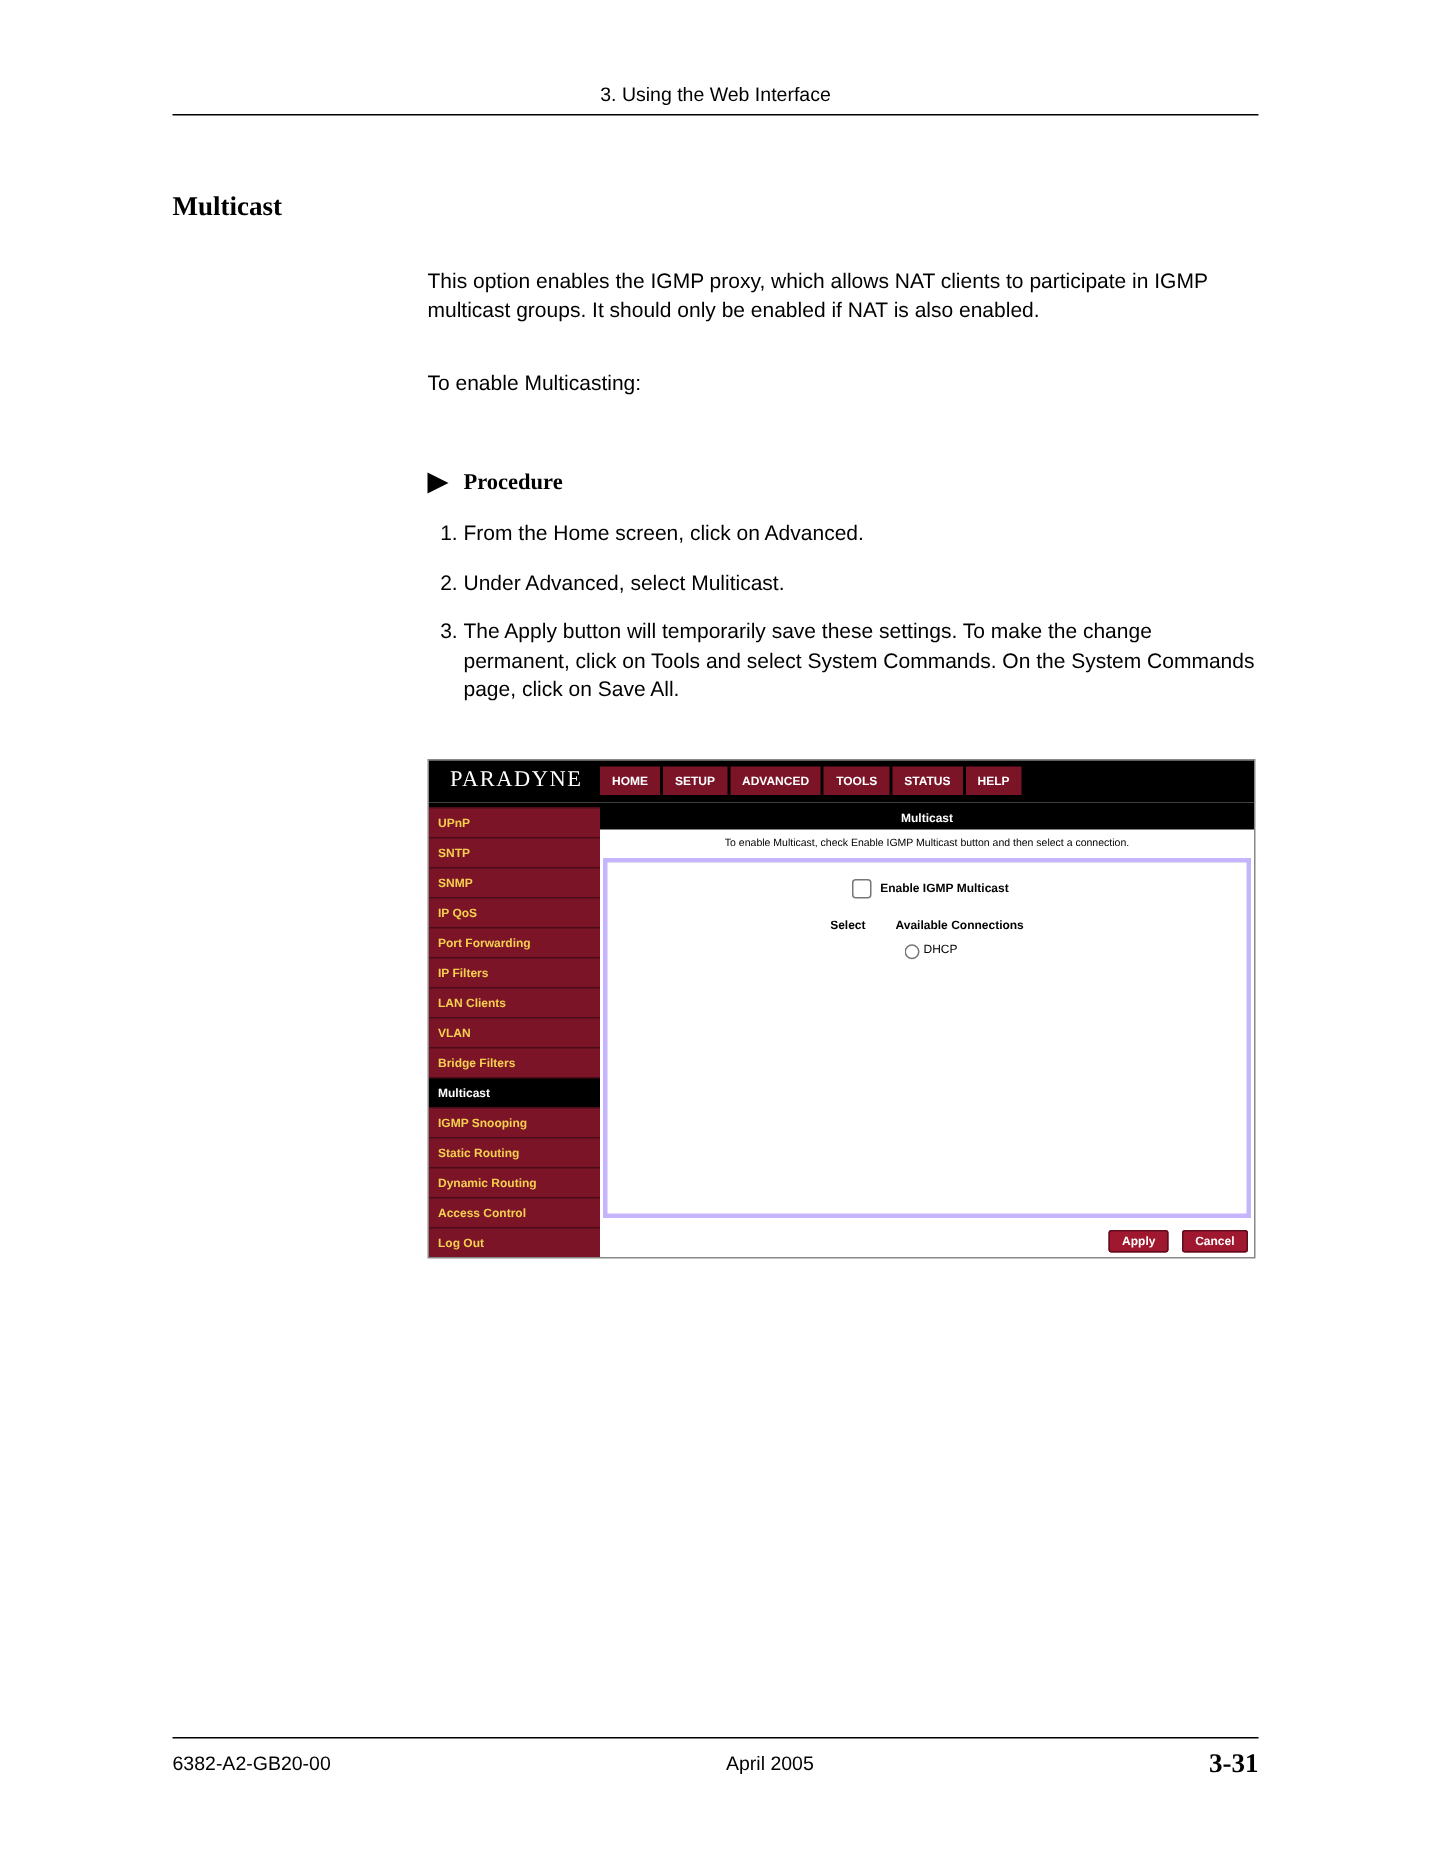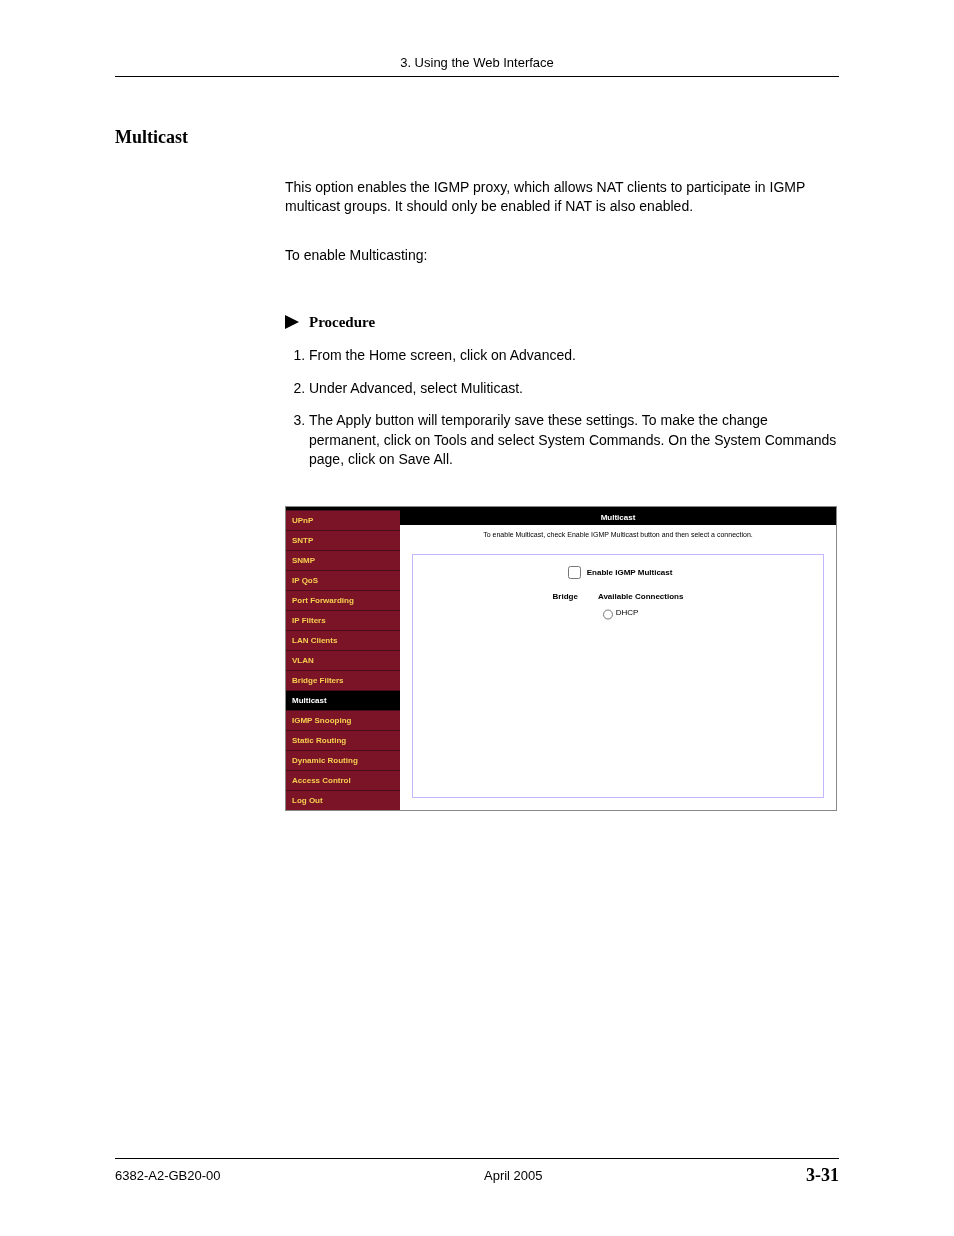--- a/index.html
+++ b/index.html
@@ -141,22 +141,22 @@
     text-align: center;
     padding: 3px 0;
   }
   .content-sub {
     font-size: 7px;
     text-align: center;
     padding: 6px 4px 4px 4px;
   }
   .content-main {
     flex: 1;
-    border: 1px solid #c4b5fd;
-    margin: 12px;
+    border: 3px solid #c4b5fd;
+    margin: 2px;
     padding: 8px 6px 6px 6px;
     min-height: 190px;
     position: relative;
   }
   .enable-row {
     text-align: center;
     font-size: 8px;
     font-weight: bold;
   }
   .enable-row input { vertical-align: middle; margin-right: 4px; }
@@ -235,20 +235,31 @@
 
     <ol class="steps">
       <li>From the Home screen, click on Advanced.</li>
       <li>Under Advanced, select Muliticast.</li>
       <li>The Apply button will temporarily save these settings. To make the change permanent, click on Tools and select System Commands. On the System Commands page, click on Save All.</li>
     </ol>
   </div>
 
   <div class="figure">
     <div class="app">
+      <div class="app-top">
+        <div class="logo">PARADYNE</div>
+        <div class="tabs">
+          <div class="tab">HOME</div>
+          <div class="tab">SETUP</div>
+          <div class="tab">ADVANCED</div>
+          <div class="tab">TOOLS</div>
+          <div class="tab">STATUS</div>
+          <div class="tab">HELP</div>
+        </div>
+      </div>
       <div class="app-body">
         <div class="sidebar">
           <div class="side-item">UPnP</div>
           <div class="side-item">SNTP</div>
           <div class="side-item">SNMP</div>
           <div class="side-item">IP QoS</div>
           <div class="side-item">Port Forwarding</div>
           <div class="side-item">IP Filters</div>
           <div class="side-item">LAN Clients</div>
           <div class="side-item">VLAN</div>
@@ -262,28 +273,32 @@
         </div>
         <div class="content">
           <div class="content-title">Multicast</div>
           <div class="content-sub">To enable Multicast, check Enable IGMP Multicast button and then select a connection.</div>
           <div class="content-main">
             <div class="enable-row">
               <input type="checkbox" style="">
               <span>Enable IGMP Multicast</span>
             </div>
             <div class="conn-head">
-              <span>Bridge</span>
+              <span>Select</span>
               <span>Available Connections</span>
             </div>
             <div class="conn-row">
               <input class="r" type="radio" style="">
               <span>DHCP</span>
             </div>
           </div>
+          <div class="btn-row">
+            <span class="btn">Apply</span>
+            <span class="btn">Cancel</span>
+          </div>
         </div>
       </div>
     </div>
   </div>
 
   <div class="footer">
     <span>6382-A2-GB20-00</span>
     <span>April 2005</span>
     <span class="pg">3-31</span>
   </div>

